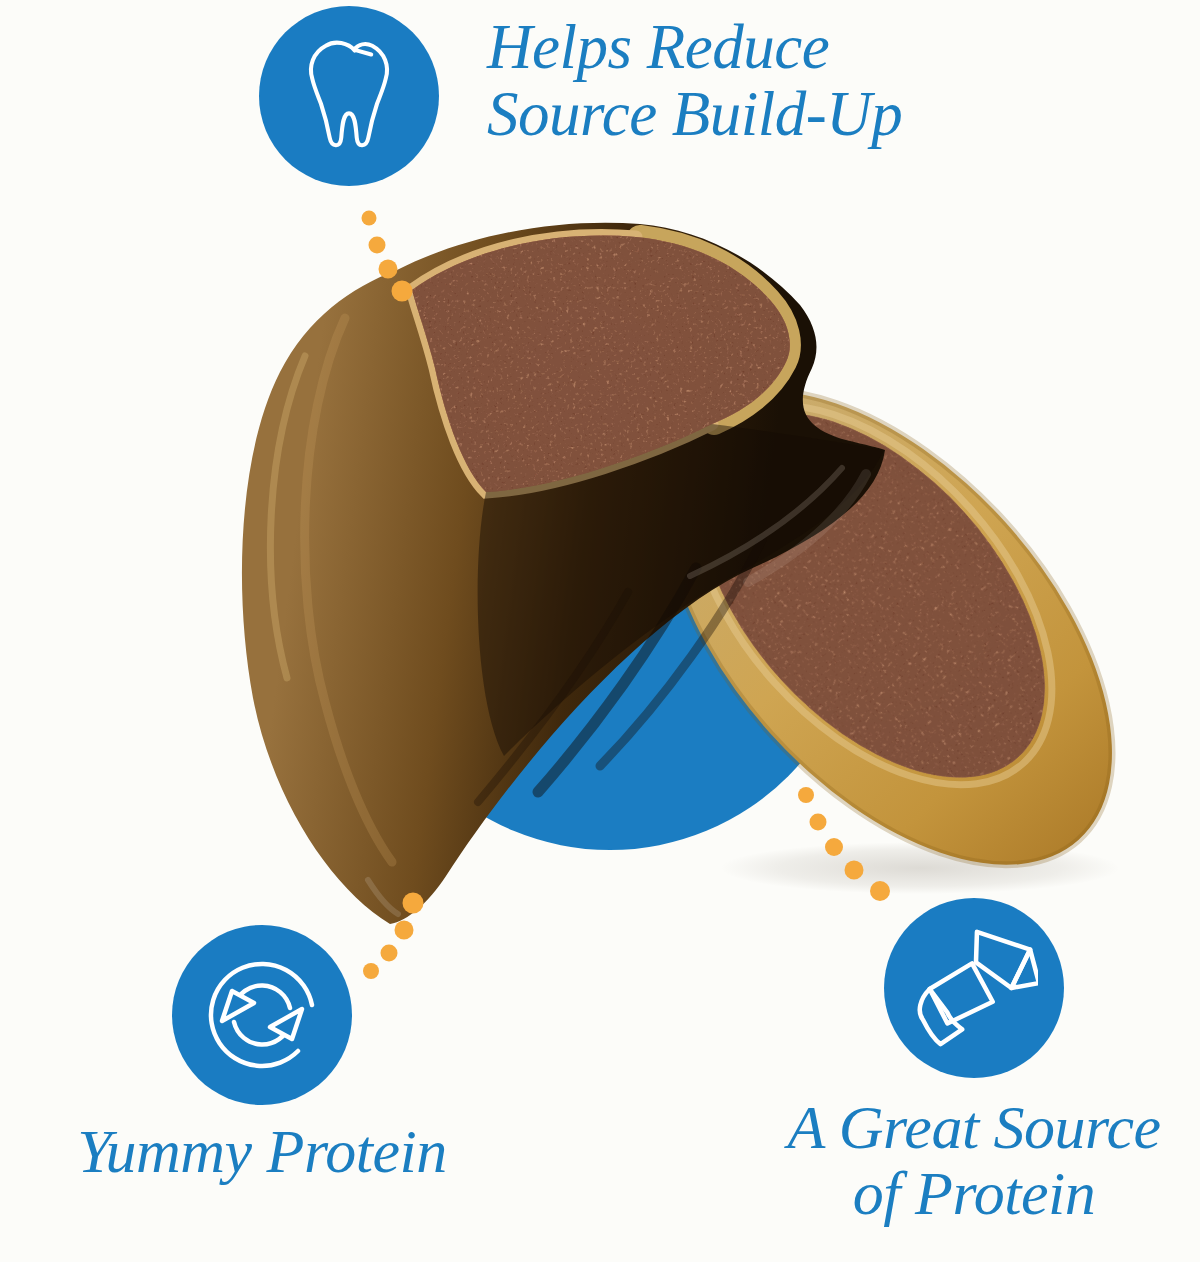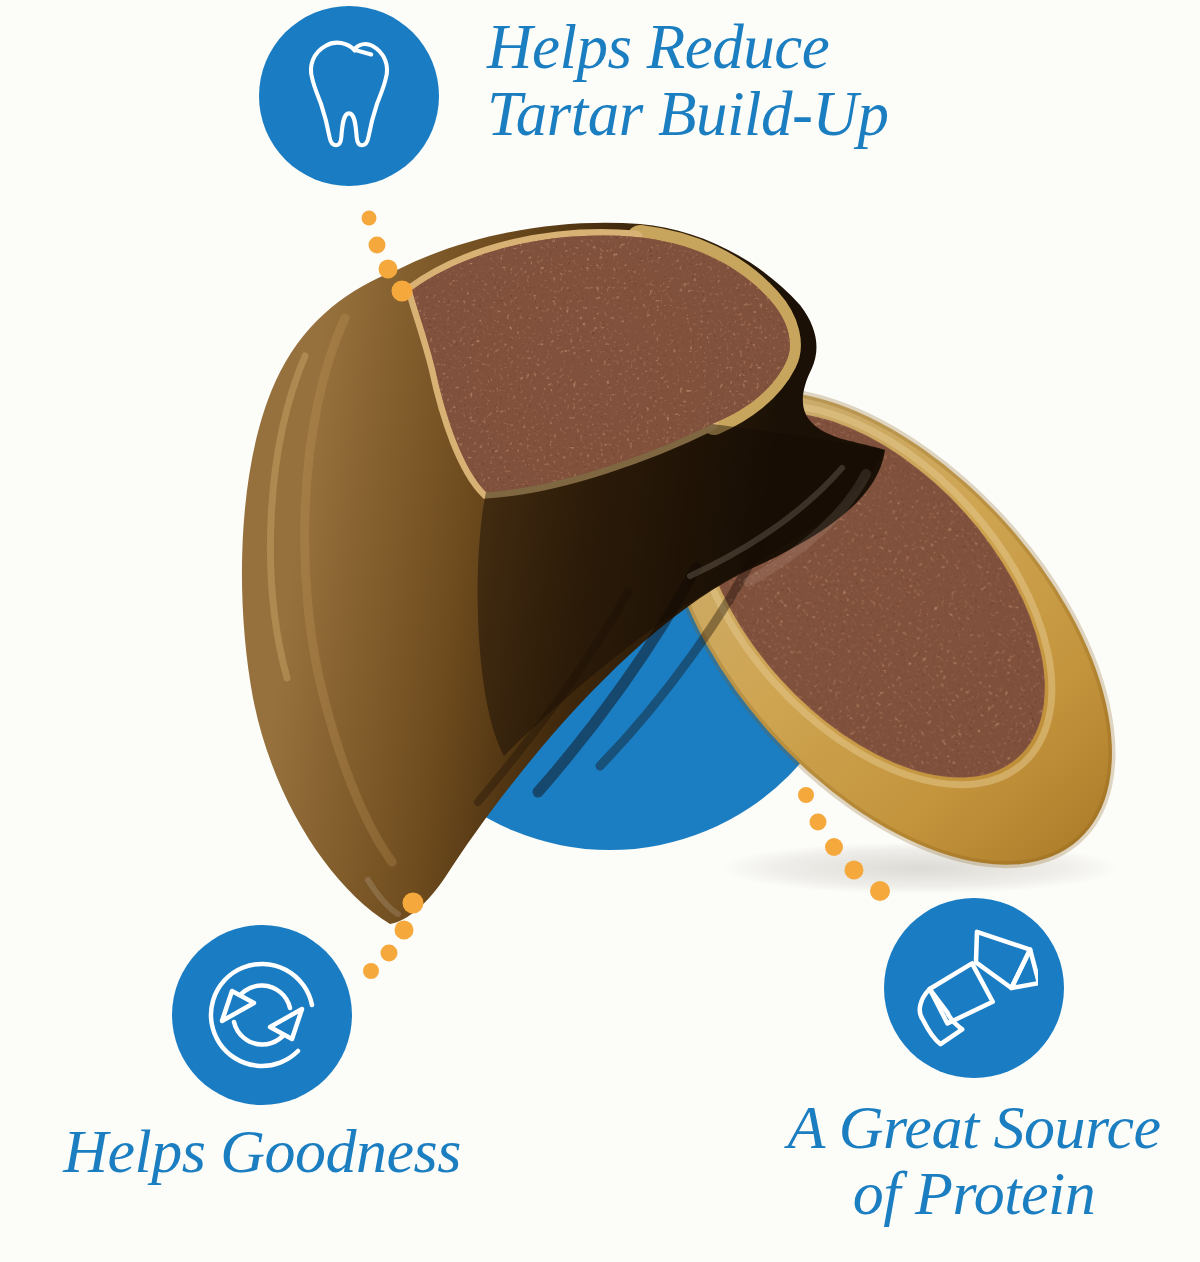--- a/index.html
+++ b/index.html
@@ -203,25 +203,25 @@
         <path d="M3,-57 L57,-39 L38,0 L2,-26 Z"></path>
         <path d="M57,-39 L66,-5 L38,0 Z"></path>
         <path d="M-45,1 L-2,-25 L19,14 L-27,36 Z"></path>
         <path d="M-45,1 C-55,11 -58,24 -52,32 C-47,42 -41,52 -34,57 L-12,42 C-20,36 -25,30 -27,25 Z"></path>
       </g>
     </svg>
   </div>
 
   <div class="callout-text text-tartar">
     <span class="line">Helps Reduce</span>
-    <span class="line">Tartar Build-Up</span>
+    <span class="line">Source Build-Up</span>
   </div>
 
   <div class="callout-text text-yummy">
-    <span class="line">Helps Goodness</span>
+    <span class="line">Yummy Protein</span>
   </div>
 
   <div class="callout-text text-protein">
     <span class="line">A Great Source</span>
     <span class="line">of Protein</span>
   </div>
 
 </div>
 
 </body></html>

